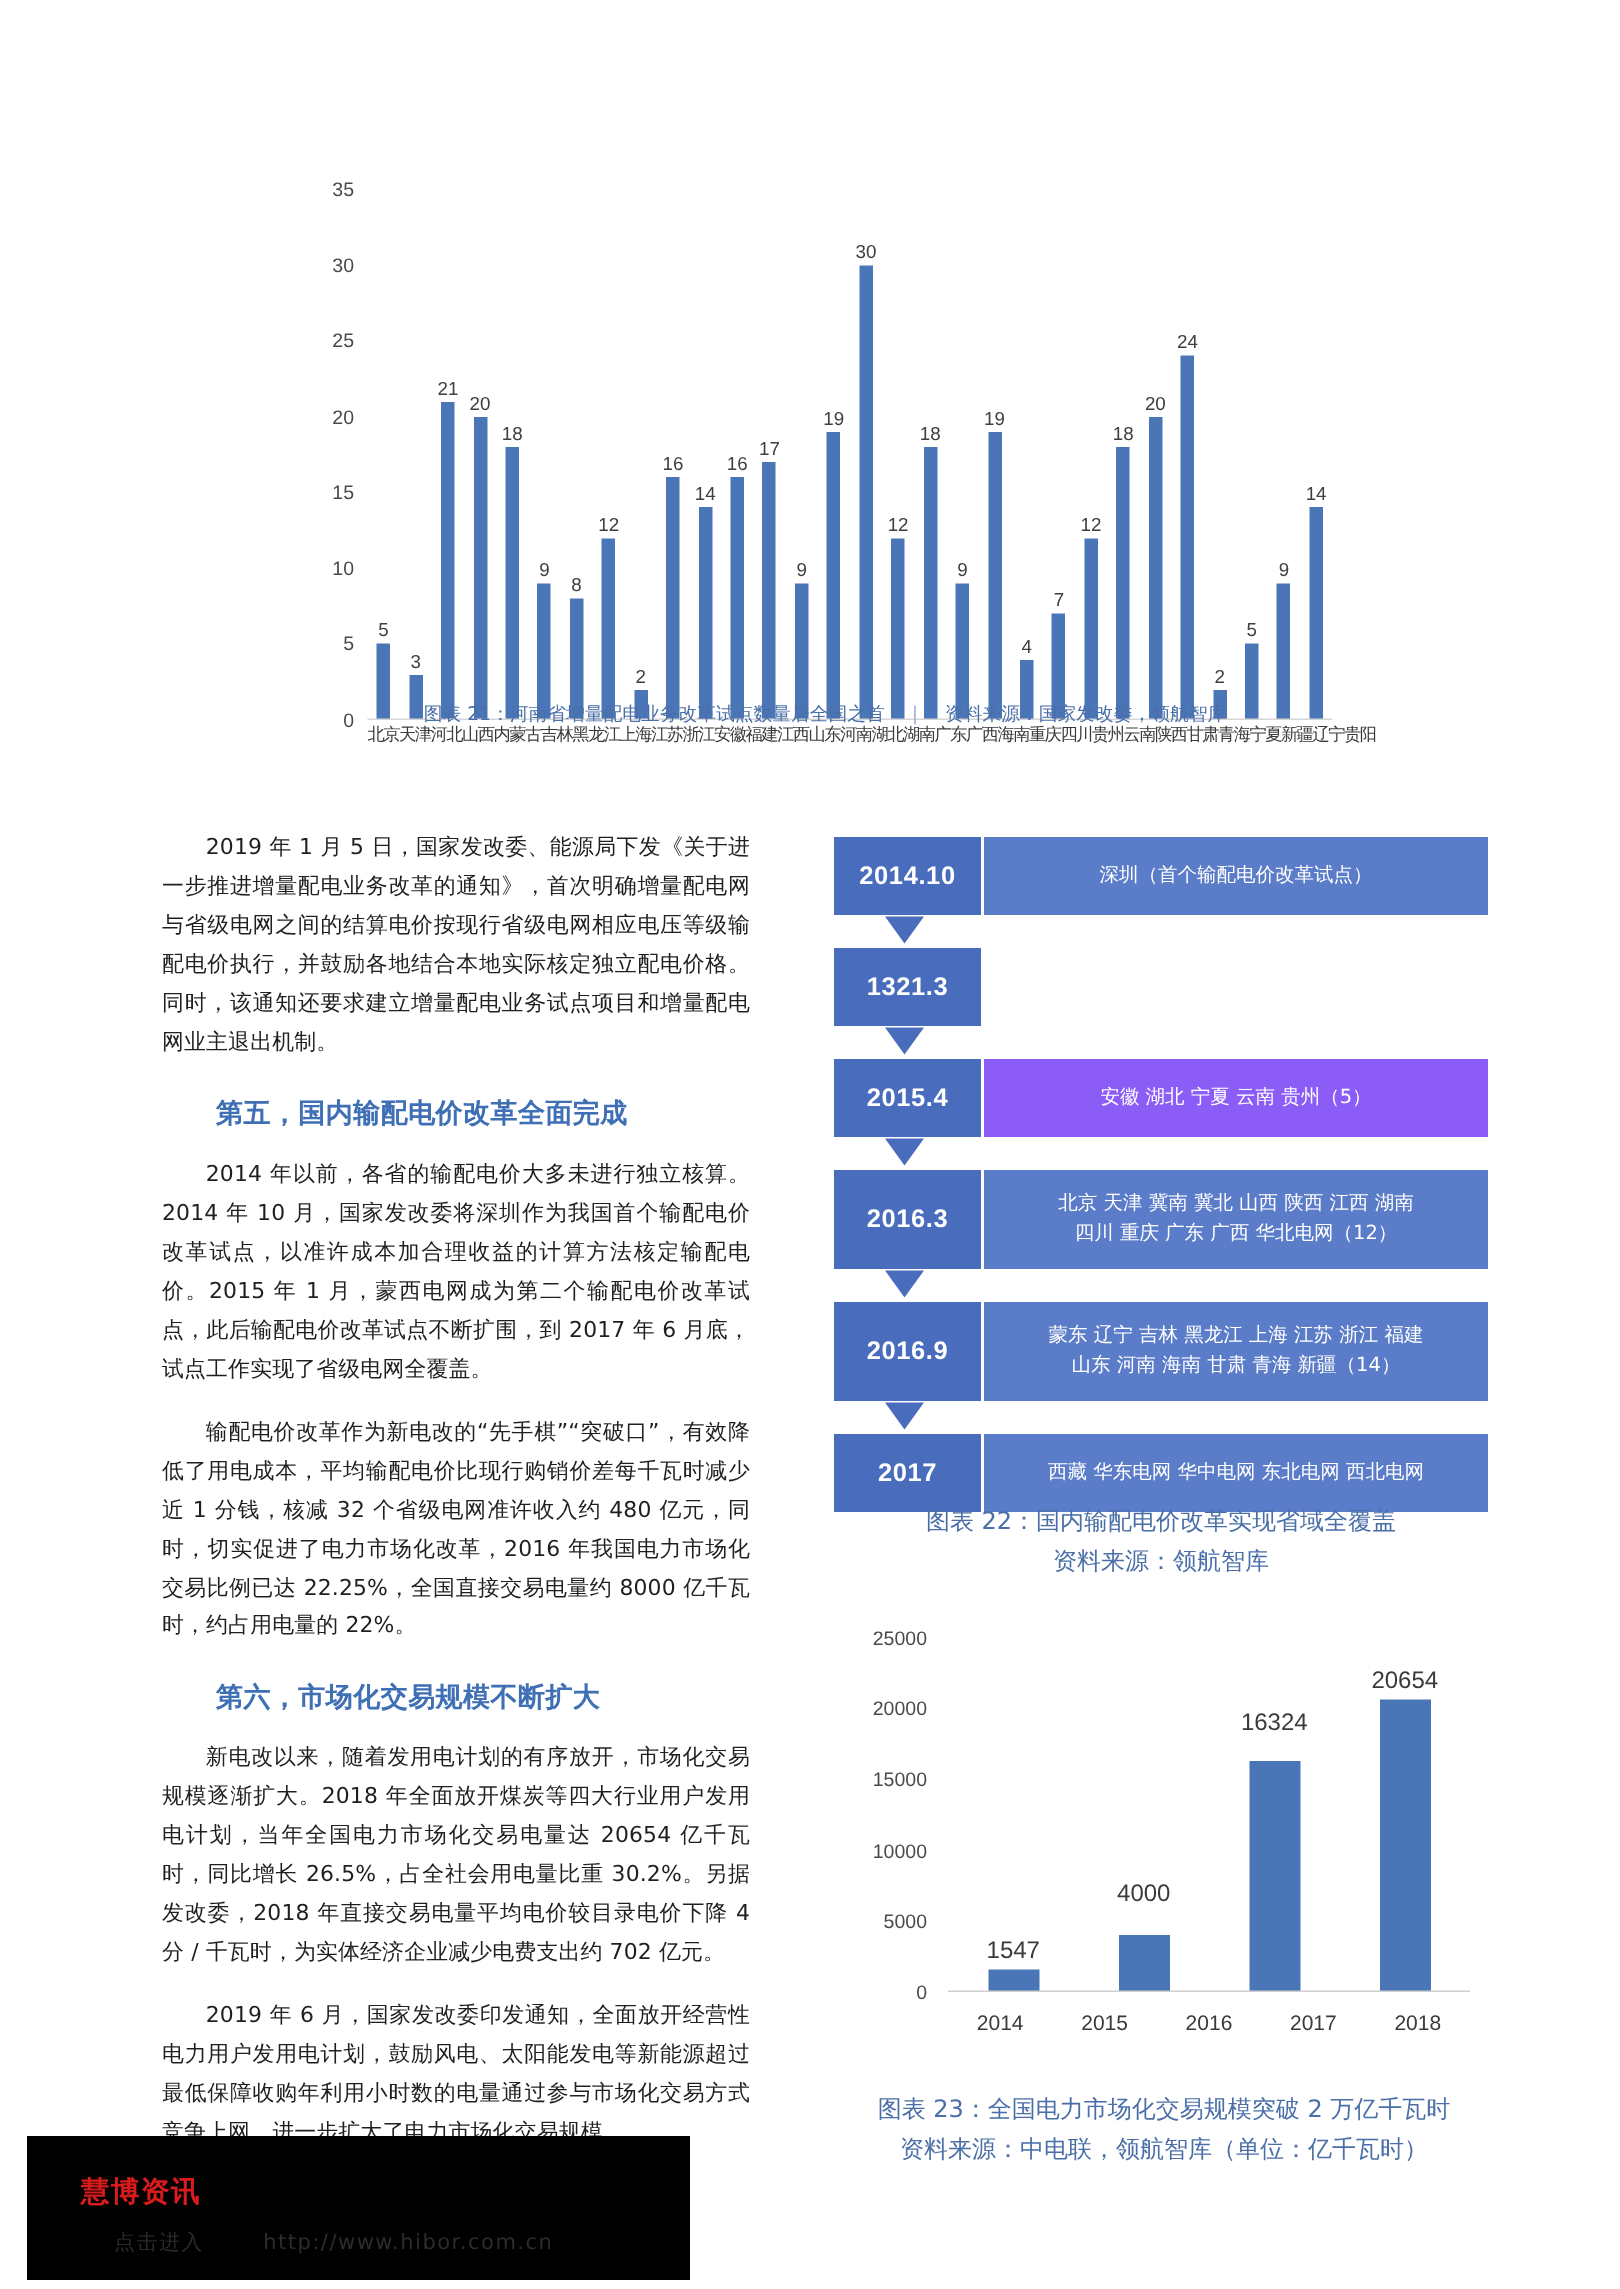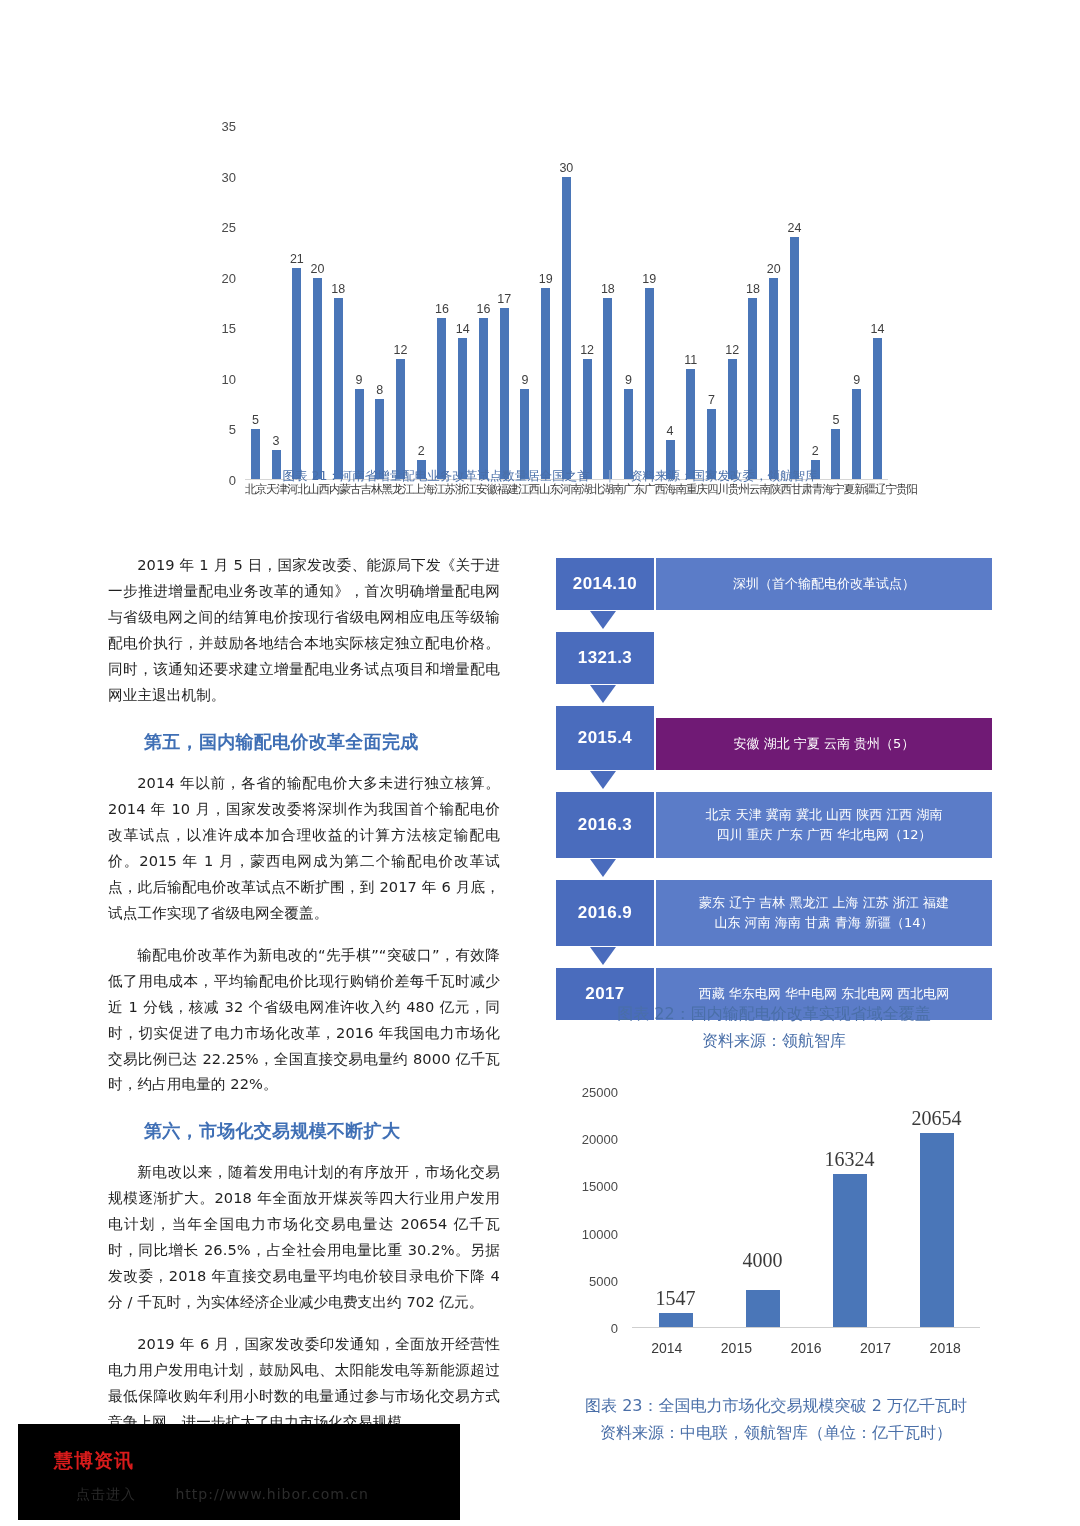--- a/index.html
+++ b/index.html
@@ -100,21 +100,21 @@
   #fig23 { position:absolute; left:560px; top:1082px; width:430px; height:290px; }
   .chart23-plot { position:absolute; left:72px; top:10px; right:10px; bottom:44px; }
   .y-axis-23 { position:absolute; left:0; top:10px; width:66px; bottom:44px; }
   .ytick23 {
     position:absolute; right:8px; transform:translateY(-50%);
     font-size:13px; color:#4a4a4a; font-family:"Liberation Sans",sans-serif;
   }
   .bars23 { position:absolute; inset:0; display:flex; align-items:flex-end; justify-content:space-around; }
   .bar23col { position:relative; flex:1 1 0; height:100%; display:flex; flex-direction:column; justify-content:flex-end; align-items:center; }
   .bar23 { width:34px; background:#4a76b8; }
-  .bar23val { position:absolute; font-size:20px; color:#3a3a3a; font-family:Liberation Serif, serif; }
+  .bar23val { position:absolute; font-size:16px; color:#3a3a3a; font-family:Liberation Sans, sans-serif; }
   .axisline23 { position:absolute; left:72px; right:10px; bottom:44px; height:1px; background:#cfcfcf; }
   .xlabels23 { position:absolute; left:72px; right:10px; bottom:16px; display:flex; justify-content:space-around; }
   .xlab23 { flex:1 1 0; text-align:center; font-size:14px; color:#3a3a3a; font-family:"Liberation Sans",sans-serif; }
   #cap23 { position:absolute; left:556px; top:1392px; width:440px; }
 
   
   #watermark {
     position:absolute; left:18px; top:1424px; width:442px; height:96px;
     background:#000000; overflow:hidden;
   }
@@ -222,24 +222,20 @@
           <div class="bar21val" style="bottom: 25.7143%; margin-bottom: 2px;">9</div>
           <div class="bar21" style="height: 25.7143%; background: rgb(74, 118, 184);"></div>
         </div>
         <div class="bar21col">
           <div class="bar21val" style="bottom: 54.2857%; margin-bottom: 2px;">19</div>
           <div class="bar21" style="height: 54.2857%; background: rgb(74, 118, 184);"></div>
         </div>
         <div class="bar21col">
           <div class="bar21val" style="bottom: 11.4286%; margin-bottom: 2px;">4</div>
           <div class="bar21" style="height: 11.4286%; background: rgb(74, 118, 184);"></div>
-        </div>
-        <div class="bar21col">
-          <div class="bar21val" style="bottom: 31.4286%; margin-bottom: 2px;">11</div>
-          <div class="bar21" style="height: 31.4286%; background: rgb(74, 118, 184);"></div>
         </div>
         <div class="bar21col">
           <div class="bar21val" style="bottom: 20%; margin-bottom: 2px;">7</div>
           <div class="bar21" style="height: 20%; background: rgb(74, 118, 184);"></div>
         </div>
         <div class="bar21col">
           <div class="bar21val" style="bottom: 34.2857%; margin-bottom: 2px;">12</div>
           <div class="bar21" style="height: 34.2857%; background: rgb(74, 118, 184);"></div>
         </div>
         <div class="bar21col">
@@ -329,21 +325,21 @@
       <div class="tl-year" style="background: rgb(74, 108, 189);">2014.10</div>
       <div class="tl-body" style="background: rgb(91, 124, 200);">深圳（首个输配电价改革试点）</div>
       <div class="tl-arrow" style="border-top-color: rgb(74, 108, 189);"></div>
     </div>
     <div class="tl-row h1">
       <div class="tl-year" style="background: rgb(74, 108, 189);">1321.3</div>
       <div class="tl-arrow" style="border-top-color: rgb(74, 108, 189);"></div>
     </div>
     <div class="tl-row h1">
       <div class="tl-year" style="background: rgb(74, 108, 189); text-align: right;">2015.4</div>
-      <div class="tl-body" style="background: #701a75; margin-top: 12px;">安徽 湖北 宁夏 云南 贵州（5）</div>
+      <div class="tl-body" style="background: #8b5cf6;">安徽 湖北 宁夏 云南 贵州（5）</div>
       <div class="tl-arrow" style="border-top-color: rgb(74, 108, 189);"></div>
     </div>
     <div class="tl-row h2">
       <div class="tl-year" style="background: rgb(74, 108, 189);">2016.3</div>
       <div class="tl-body" style="background: rgb(91, 124, 200);">北京 天津 冀南 冀北 山西 陕西 江西 湖南<br>四川 重庆 广东 广西 华北电网（12）</div>
       <div class="tl-arrow" style="border-top-color: rgb(74, 108, 189);"></div>
     </div>
     <div class="tl-row h2">
       <div class="tl-year" style="background: rgb(74, 108, 189);">2016.9</div>
       <div class="tl-body" style="background: rgb(91, 124, 200);">蒙东 辽宁 吉林 黑龙江 上海 江苏 浙江 福建<br>山东 河南 海南 甘肃 青海 新疆（14）</div>
@@ -373,21 +369,21 @@
     <div class="bars23">
         <div class="bar23col">
           <div class="bar23val" style="bottom: 6.188%; margin-bottom: 3px;">1547</div>
           <div class="bar23" style="height: 6.188%; background: rgb(74, 118, 184);"></div>
         </div>
         <div class="bar23col">
           <div class="bar23val" style="bottom: 16%; margin-bottom: 18px;">4000</div>
           <div class="bar23" style="height: 16%; background: rgb(74, 118, 184);"></div>
         </div>
         <div class="bar23col">
-          <div class="bar23val" style="bottom: 65.296%; margin-bottom: 3px;">16324</div>
+          <div class="bar23val" style="bottom: 65.296%; margin-bottom: 16px;">16324</div>
           <div class="bar23" style="height: 65.296%; background: rgb(74, 118, 184);"></div>
         </div>
         <div class="bar23col">
           <div class="bar23val" style="bottom: 82.616%; margin-bottom: 3px;">20654</div>
           <div class="bar23" style="height: 82.616%; background: rgb(74, 118, 184);"></div>
         </div>
       </div>
   </div>
   <div class="axisline23"></div>
   <div class="xlabels23">

